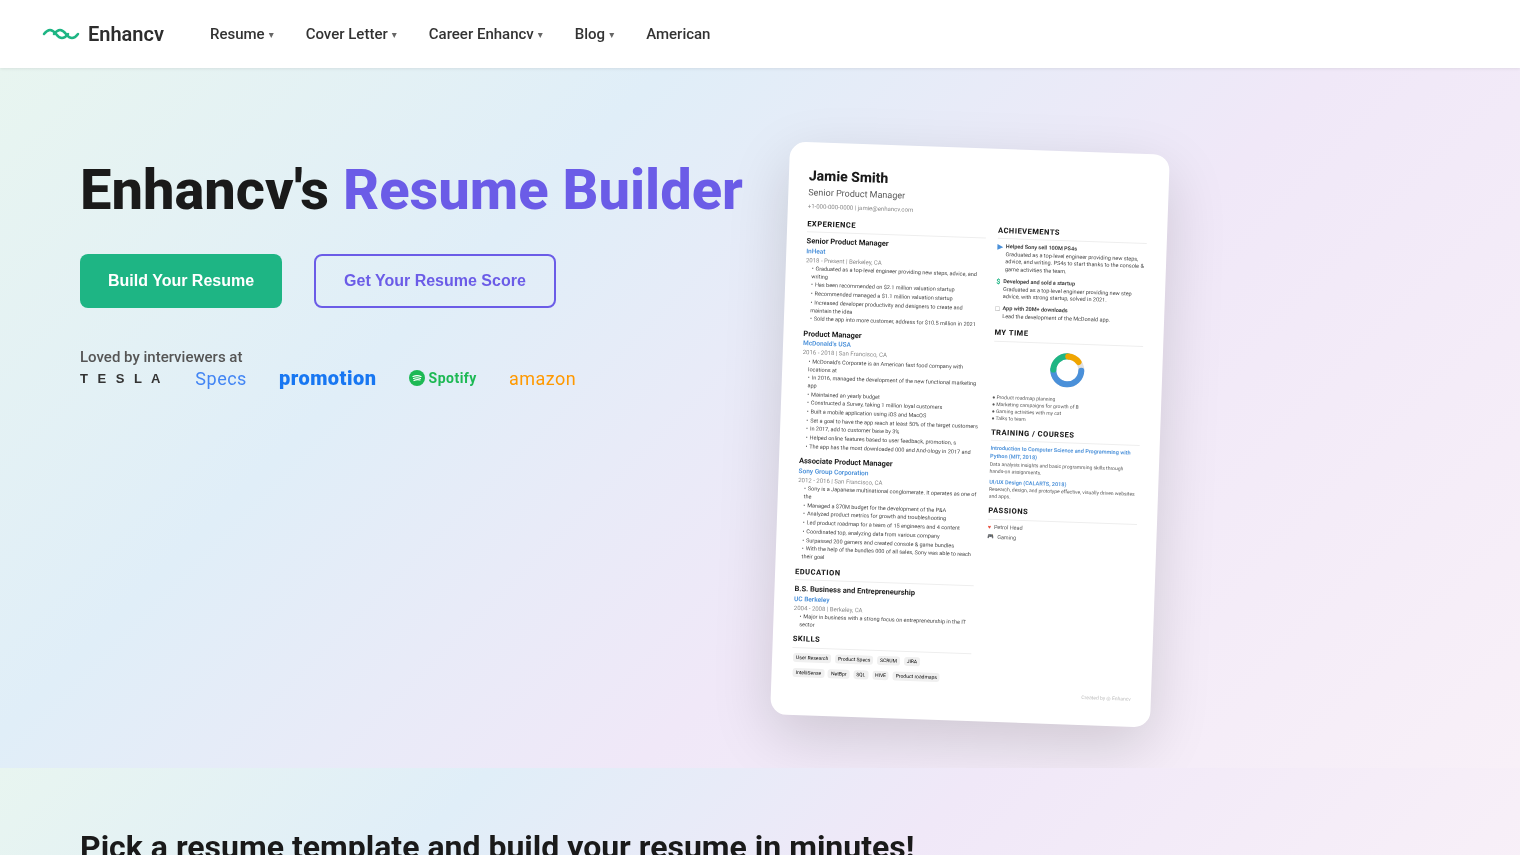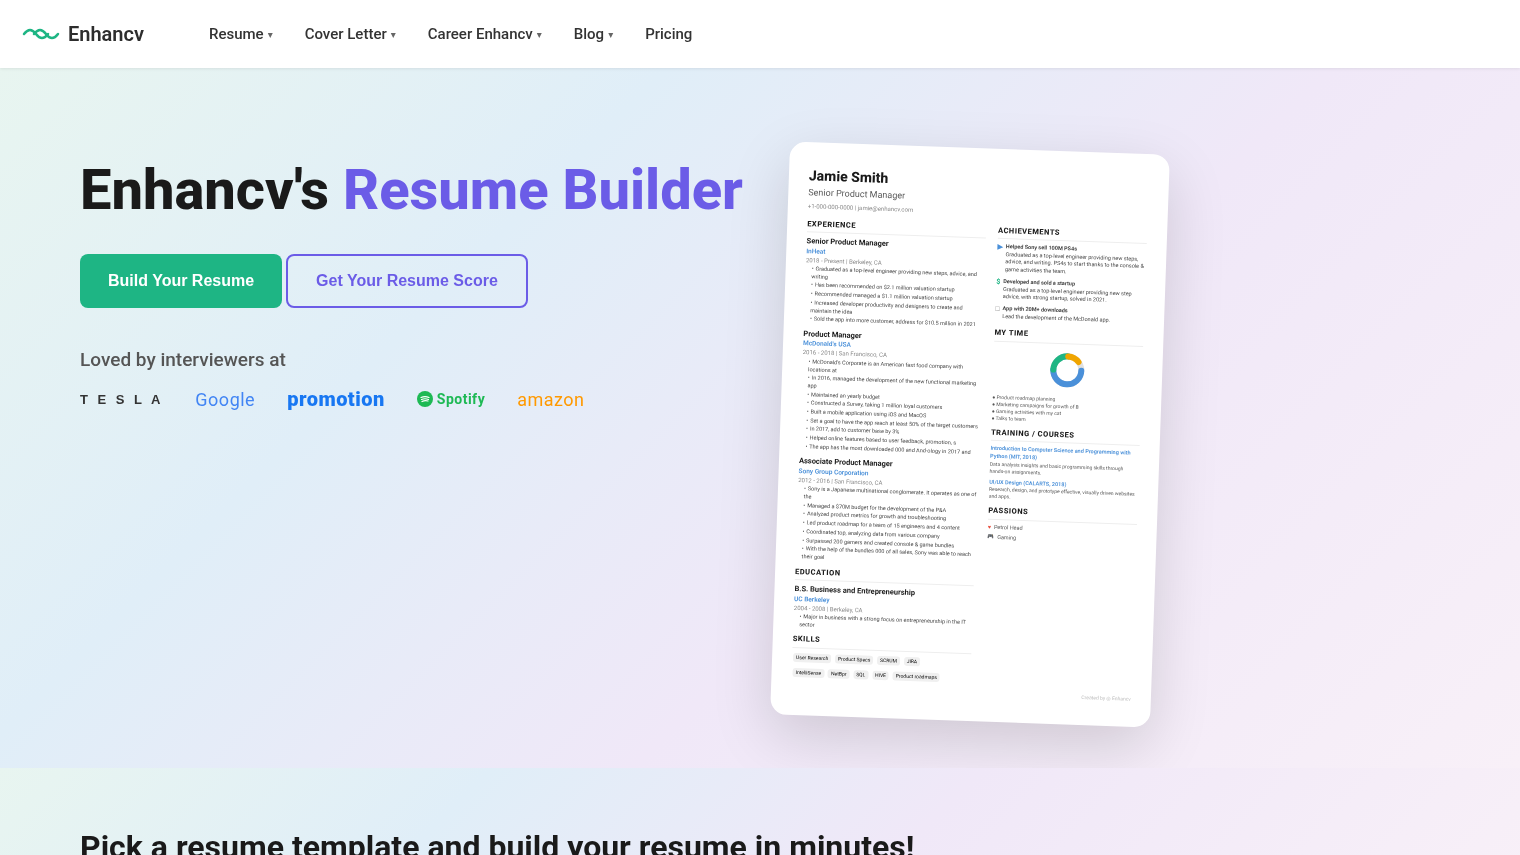--- a/index.html
+++ b/index.html
@@ -3,27 +3,26 @@
   <meta charset="utf-8">
   <style>
     * { margin: 0; padding: 0; box-sizing: border-box; }
     body { font-family: -apple-system, BlinkMacSystemFont, 'Segoe UI', Roboto, sans-serif; background: #f5f6f8; overflow-x: hidden; }
 
     
     nav {
       background: #fff;
       display: flex;
       align-items: center;
-      padding: 0 20px;
+      padding: 0 40px;
       height: 68px;
       position: sticky;
       top: 0;
       z-index: 100;
       box-shadow: 0 1px 3px rgba(0,0,0,0.08);
-      gap: 19px;
     }
     .nav-logo {
       display: flex;
       align-items: center;
       gap: 8px;
       margin-right: 32px;
       text-decoration: none;
     }
     .nav-logo-icon {
       width: 40px;
@@ -101,21 +100,21 @@
       font-weight: 800;
       line-height: 1.15;
       color: #1a1a1a;
       margin-bottom: 32px;
     }
     .hero-title-accent {
       color: #6b5ce7;
     }
     .hero-buttons {
       display: flex;
-      gap: 4px;
+      gap: 32px;
       margin-bottom: 40px;
     }
     .btn-build {
       padding: 16px 28px;
       background: #1eb584;
       color: #fff;
       border: none;
       border-radius: 8px;
       font-size: 16px;
       font-weight: 700;
@@ -125,23 +124,22 @@
       padding: 16px 28px;
       background: transparent;
       color: #6b5ce7;
       border: 2px solid #6b5ce7;
       border-radius: 8px;
       font-size: 16px;
       font-weight: 700;
       cursor: pointer;
     }
     .loved-text {
-      font-size: 19px;
+      font-size: 15px;
       color: #555;
-      margin-bottom: 16px;
       font-weight: 500;
     }
     .company-logos {
       display: flex;
       align-items: center;
       gap: 32px;
       flex-wrap: wrap;
     }
     .company-logo {
       font-size: 15px;
@@ -237,39 +235,39 @@
     </div>
     <div class="nav-item">
       <span>Career Enhancv</span>
       <span class="nav-chevron">▾</span>
     </div>
     <div class="nav-item">
       <span>Blog</span>
       <span class="nav-chevron">▾</span>
     </div>
     <div class="nav-item">
-      <span>Pricing</span>
+      <span>American</span>
     </div>
   </div>
 </nav>
 
 <section class="hero">
   <div class="hero-left">
     <h1 class="hero-title">
       <span>Enhancv's </span><span class="hero-title-accent">Resume Builder</span>
       <br>
     </h1>
     <div class="hero-buttons">
       <button class="btn-build">Build Your Resume</button>
       <button class="btn-score">Get Your Resume Score</button>
     </div>
     <p class="loved-text">Loved by interviewers at</p>
     <div class="company-logos">
       <span class="company-logo tesla-logo">T E S L A</span>
-      <span class="company-logo google-logo">Google</span>
+      <span class="company-logo google-logo">Specs</span>
       <span class="company-logo facebook-logo">promotion</span>
       <span class="company-logo spotify-logo">
         <svg width="16" height="16" viewBox="0 0 16 16" fill="#1DB954">
             <circle cx="8" cy="8" r="8"></circle>
             <path d="M5 10.5 Q8 9 11 10" stroke="#fff" stroke-width="1.2" fill="none" stroke-linecap="round"></path>
             <path d="M4.5 8.5 Q8 7 11.5 8.5" stroke="#fff" stroke-width="1.2" fill="none" stroke-linecap="round"></path>
             <path d="M4 6.5 Q8 4.8 12 6.5" stroke="#fff" stroke-width="1.2" fill="none" stroke-linecap="round"></path>
           </svg>
         Spotify
       </span>

